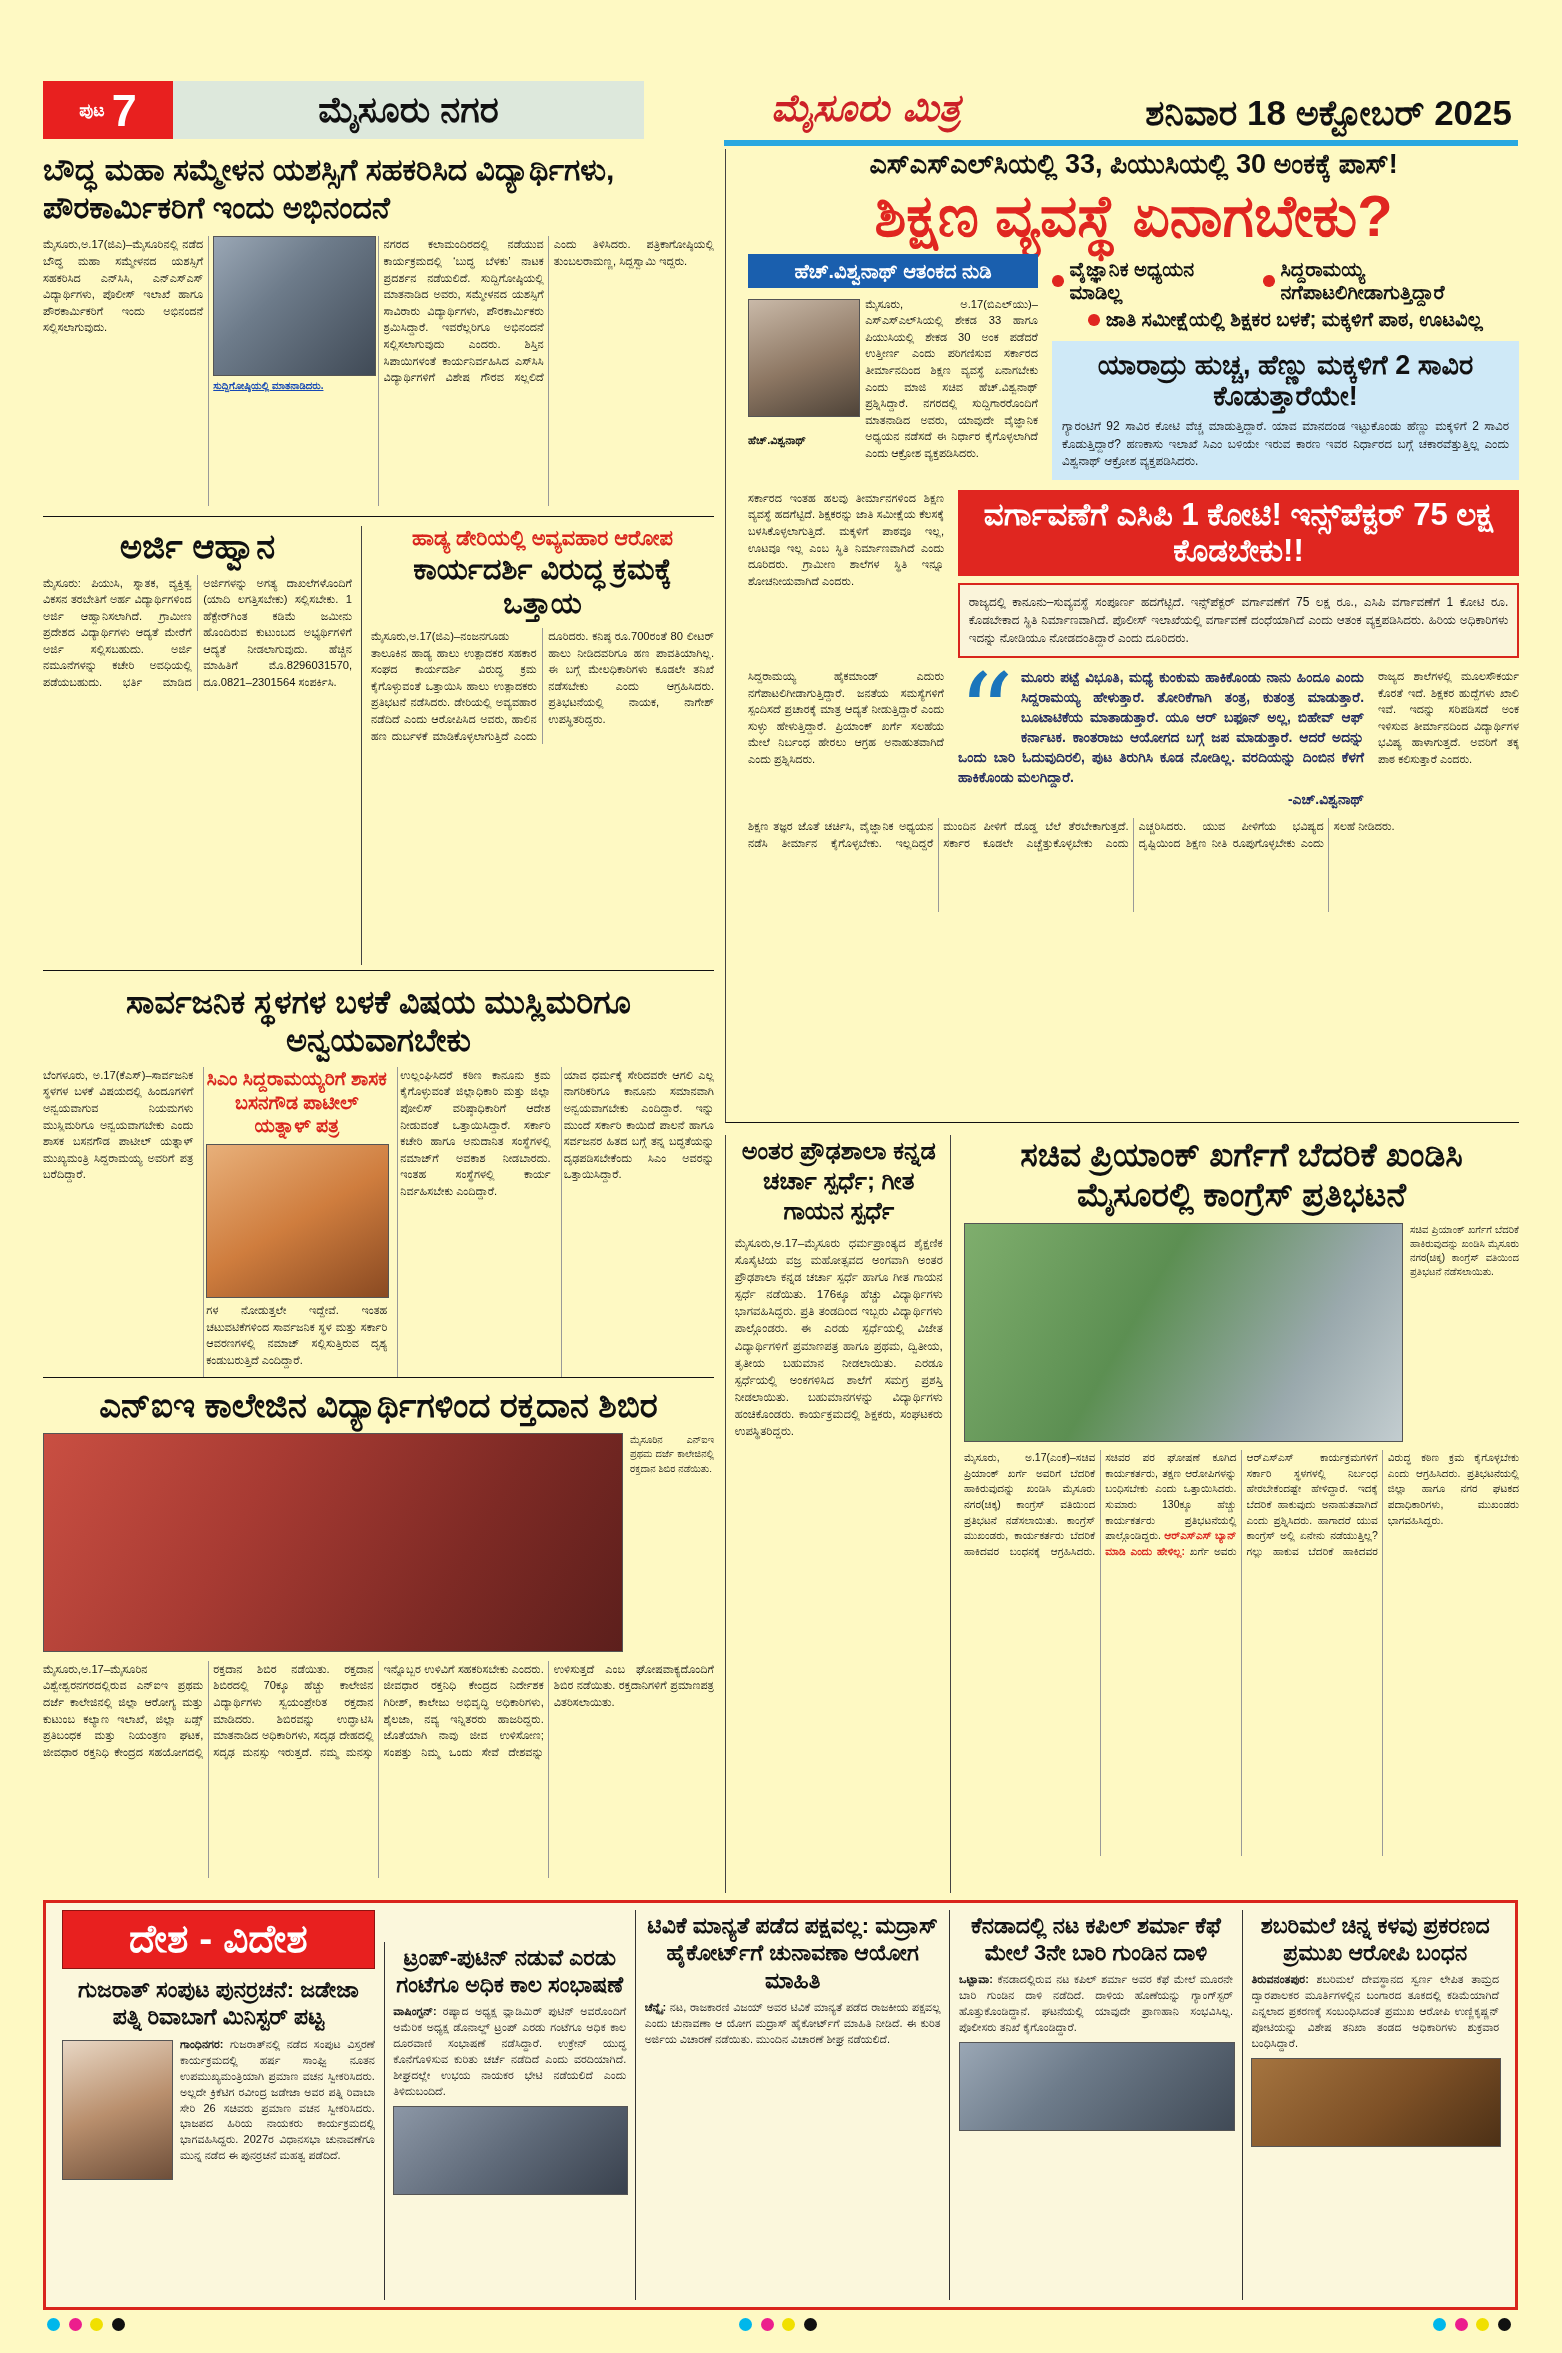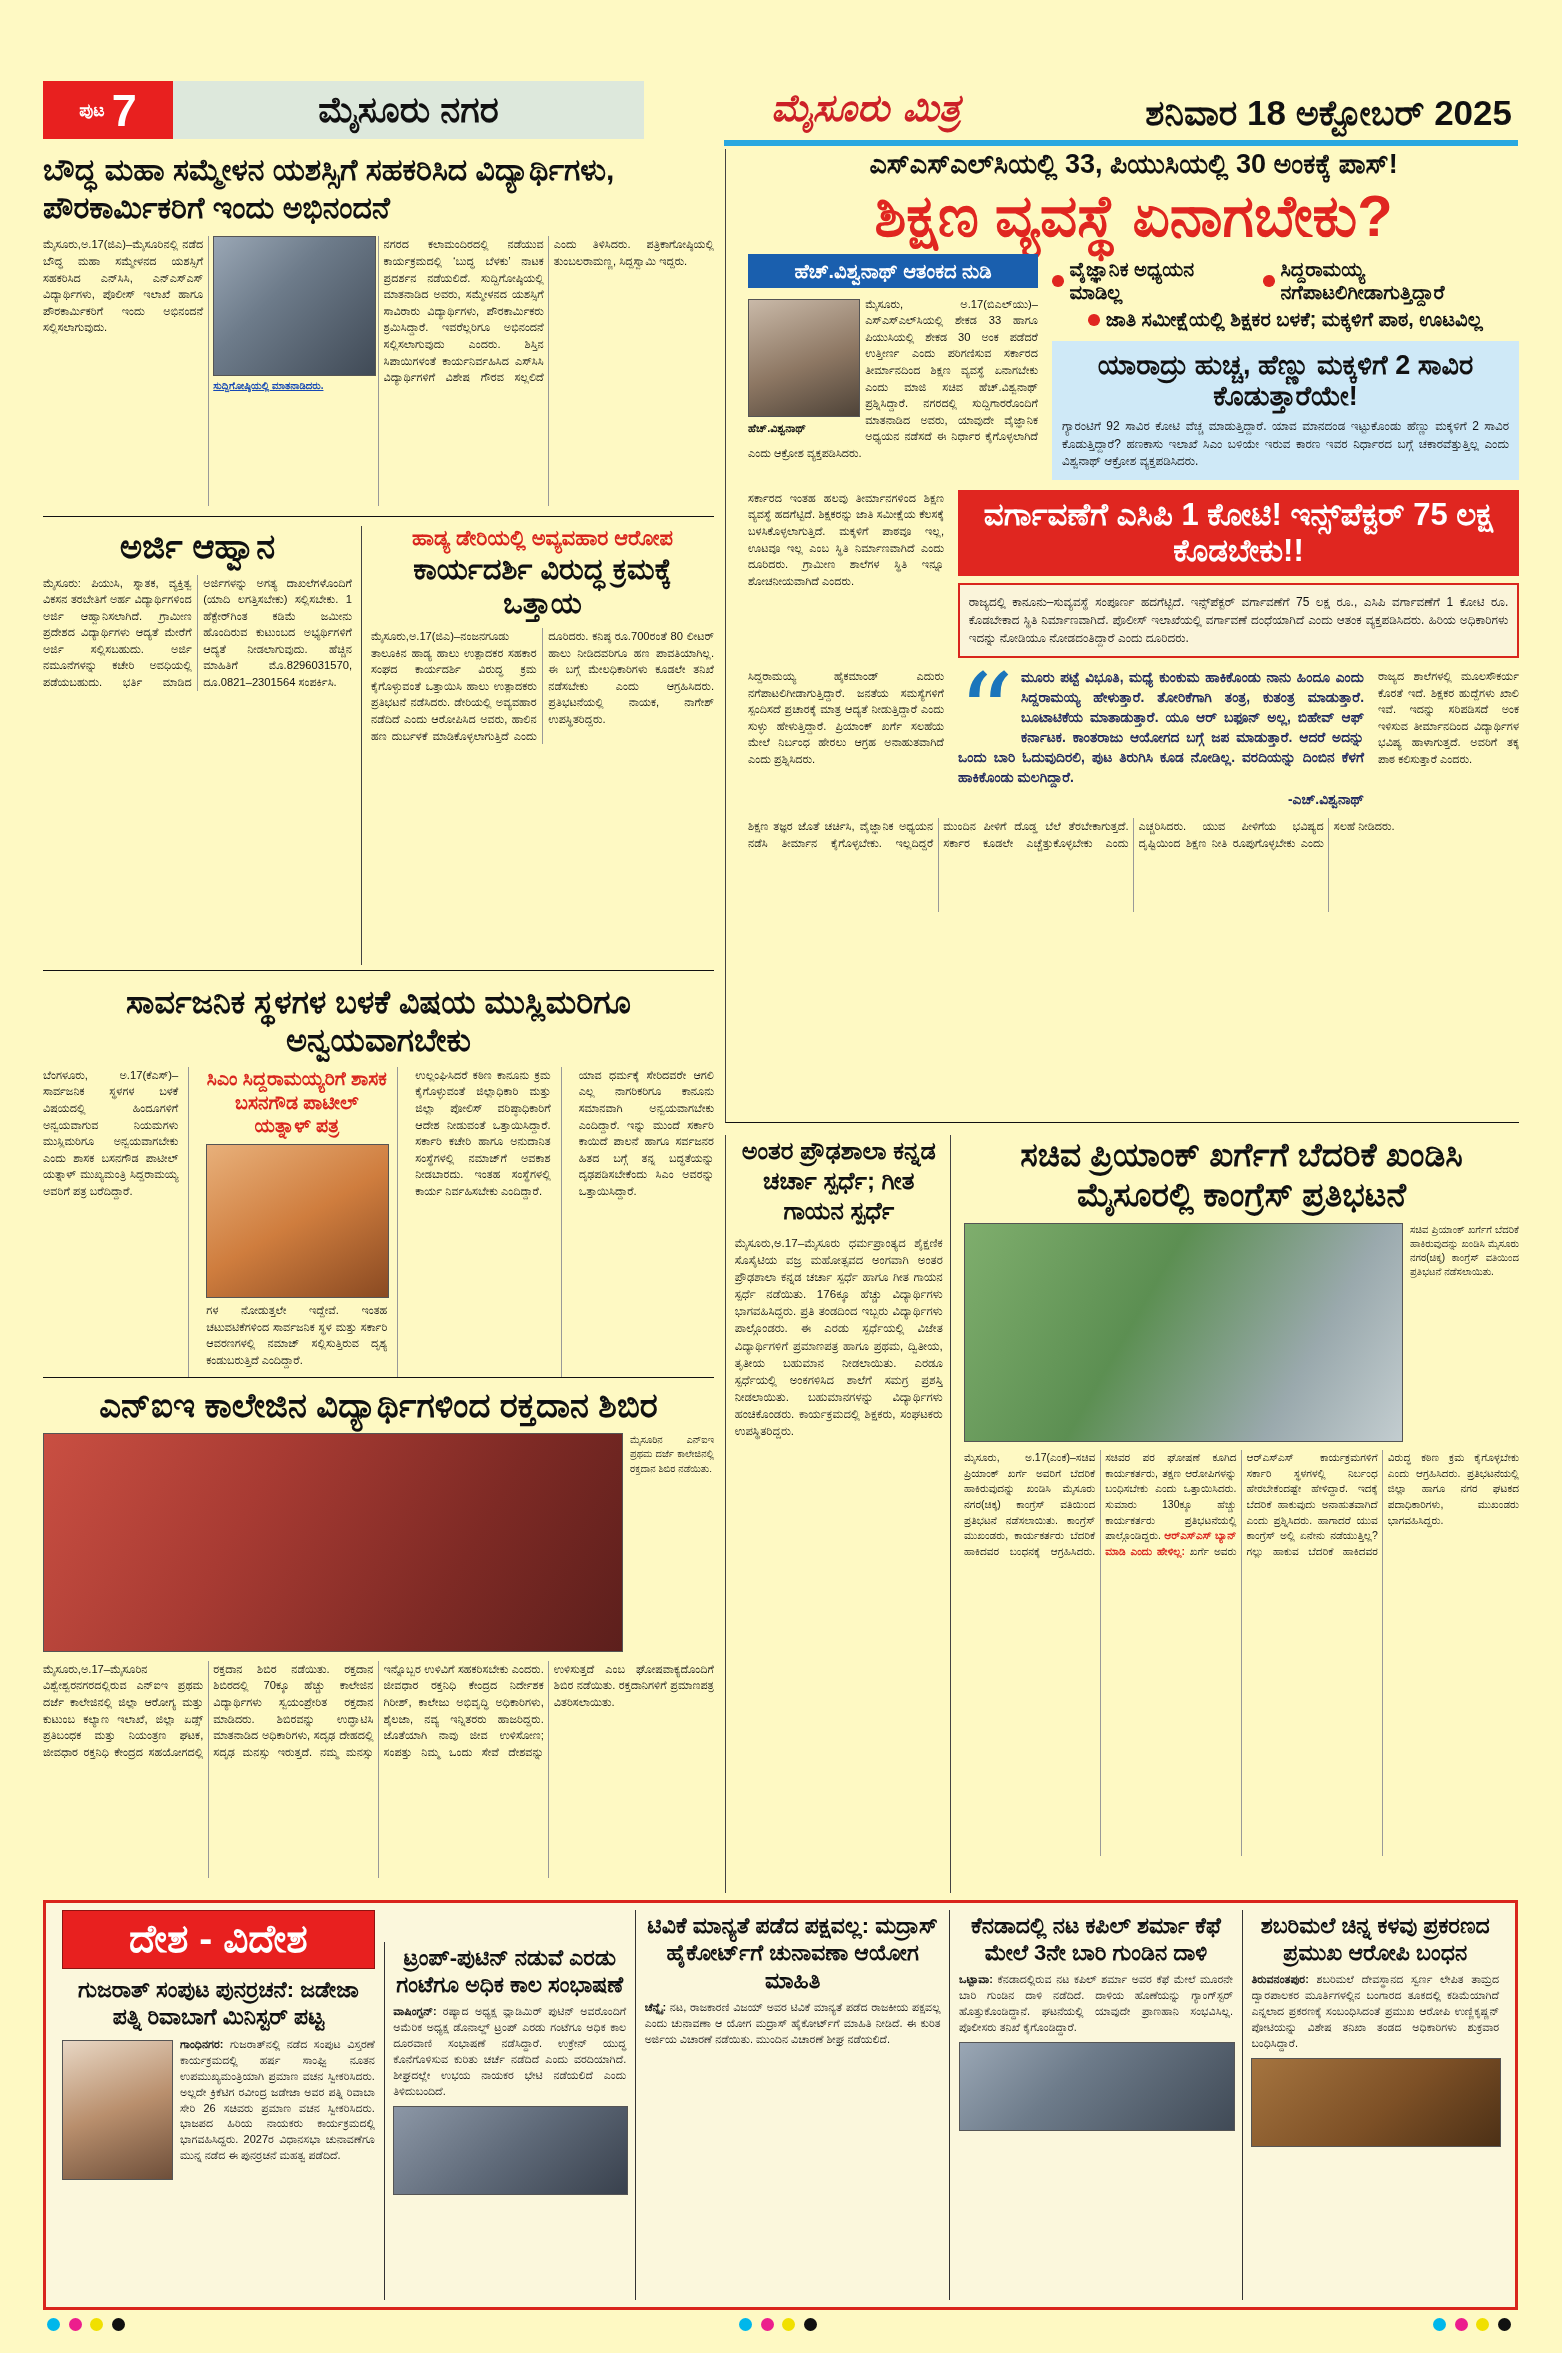--- a/index.html
+++ b/index.html
@@ -53,42 +53,42 @@
   #sslc{top:149px;left:725px;width:794px;height:974px;border-left:0.7px solid #444;
         border-bottom:1.4px solid #111;padding-left:22px;box-sizing:border-box;overflow:hidden;}
   #sslc .kick{font-size:27px;font-weight:bold;text-align:center;margin:0;}
   #sslc .bighead{font-size:58px;font-weight:bold;color:#e02620;text-align:center;line-height:1.05;margin:5.8px 0 7.2px;}
   .row{display:flex;gap:14px;}
   #sslc .leftcol{width:290px;flex:none;}
   #sslc .bluebox{background:#1a5fae;color:#fff;font-size:19.6px;font-weight:bold;text-align:center;padding:5.8px 2.9px;}
   #sslc .intro{margin-top:7.2px;}
   #sslc .portrait{float:left;width:110px;margin:2.9px 7.2px 1.4px 0;}
   #sslc .portrait .photo{height:116px;}
-  #sslc .pcap{font-size:11px;font-weight:bold;margin-top:3px;}
+  #sslc .pcap{font-size:11px;font-weight:bold;margin-top:15px;}
   .bullet{display:inline-flex;align-items:baseline;gap:5.8px;font-size:19.6px;font-weight:bold;}
   .dot{width:11.6px;height:11.6px;border-radius:50%;background:#e02620;flex:none;align-self:center;}
   #sslc .bline{display:flex;justify-content:center;gap:22px;margin-top:4.3px;}
   #sslc .highlight{background:#cfe9f7;margin-top:10px;padding:8.7px 10px;}
   #sslc .htitle{font-size:27px;font-weight:bold;text-align:center;margin:0 0 5.8px;}
   #sslc .hbody{font-size:12px;}
   #sslc .banner{background:#e02620;color:#fff;font-size:31px;font-weight:bold;text-align:center;padding:7.2px 2.9px;}
   #sslc .cream{background:#faf4da;border:2.2px solid #d9251d;margin-top:7.2px;padding:8.7px;font-size:12px;}
   #sslc .colA{width:196px;flex:none;}
   #sslc .quote{width:406px;flex:none;}
   #sslc .qmark{float:left;font-family:"DejaVu Serif",serif;font-size:109px;line-height:.6;color:#1b75bb;margin:13px 7.2px 0 0;}
   #sslc .qtext{font-size:13.8px;font-weight:bold;color:#222a5e;text-align:justify;line-height:1.45;}
   #sslc .qby{text-align:right;font-size:13.8px;font-weight:bold;color:#222a5e;margin-top:4.3px;}
   #sslc .row2,#sslc .row3{margin-top:10px;}
   #sslc .tail{margin-top:10px;height:94px;overflow:hidden;}
 
   
   #yatnal{top:980px;left:43px;width:671px;height:397px;border-bottom:1.4px solid #111;overflow:hidden;}
   #yatnal h1{margin:2.9px 0 7.2px;font-size:32px;font-weight:bold;text-align:center;line-height:1.2;}
   #yatnal .cols{display:flex;gap:10px;height:319px;}
-  #yatnal .c{flex:1;border-left:0.7px solid #999;padding-left:17px;}
+  #yatnal .c{flex:1;border-left:0.7px solid #999;padding-left:2px;}
   #yatnal .c:first-child{border-left:none;padding-left:0;}
   #yatnal .sub{color:#d9251d;font-size:19px;font-weight:bold;text-align:center;line-height:1.25;margin-bottom:5.8px;}
   #yatnal .photo{height:152px;margin-bottom:4.3px;}
 
   
   #debate{top:1135px;left:725px;width:226px;height:758px;border-left:0.7px solid #444;border-right:0.7px solid #444;
           padding:0 7.2px 0 8.7px;box-sizing:border-box;overflow:hidden;}
   #debate h2{margin:1.4px 0 7.2px;font-size:24px;font-weight:bold;text-align:center;line-height:1.25;}
 
   

